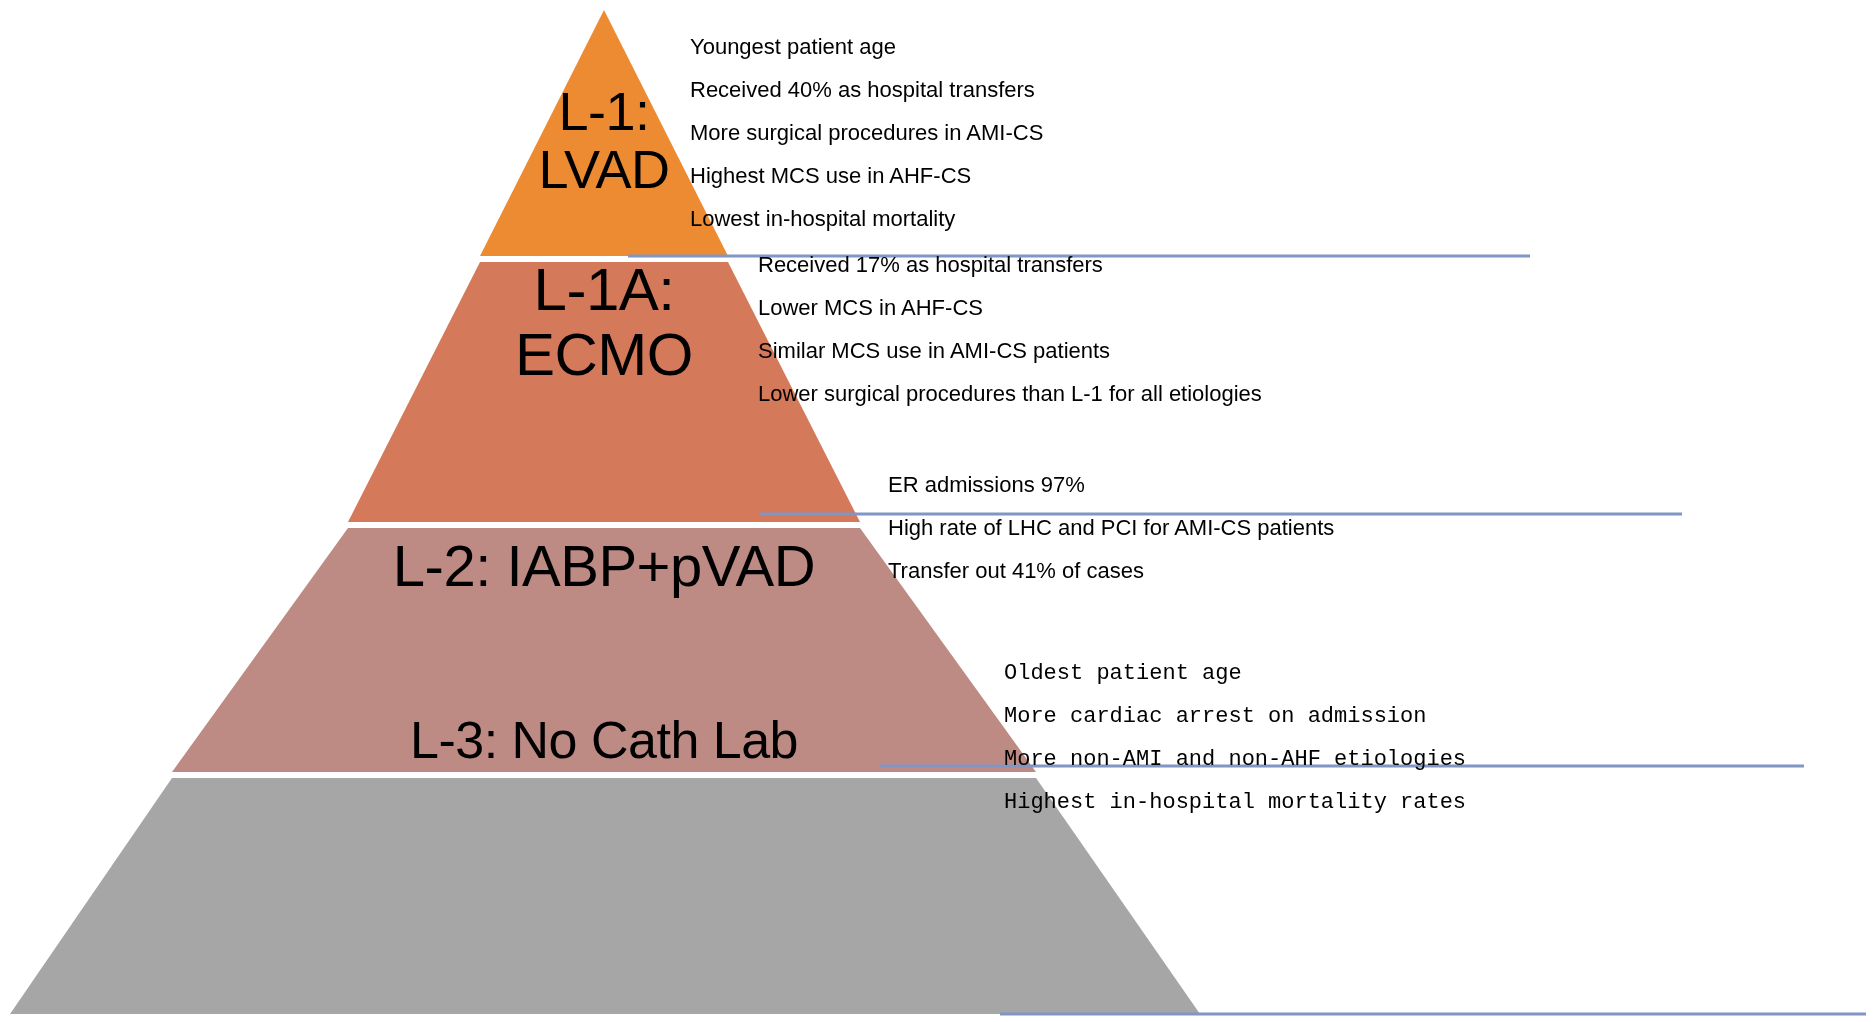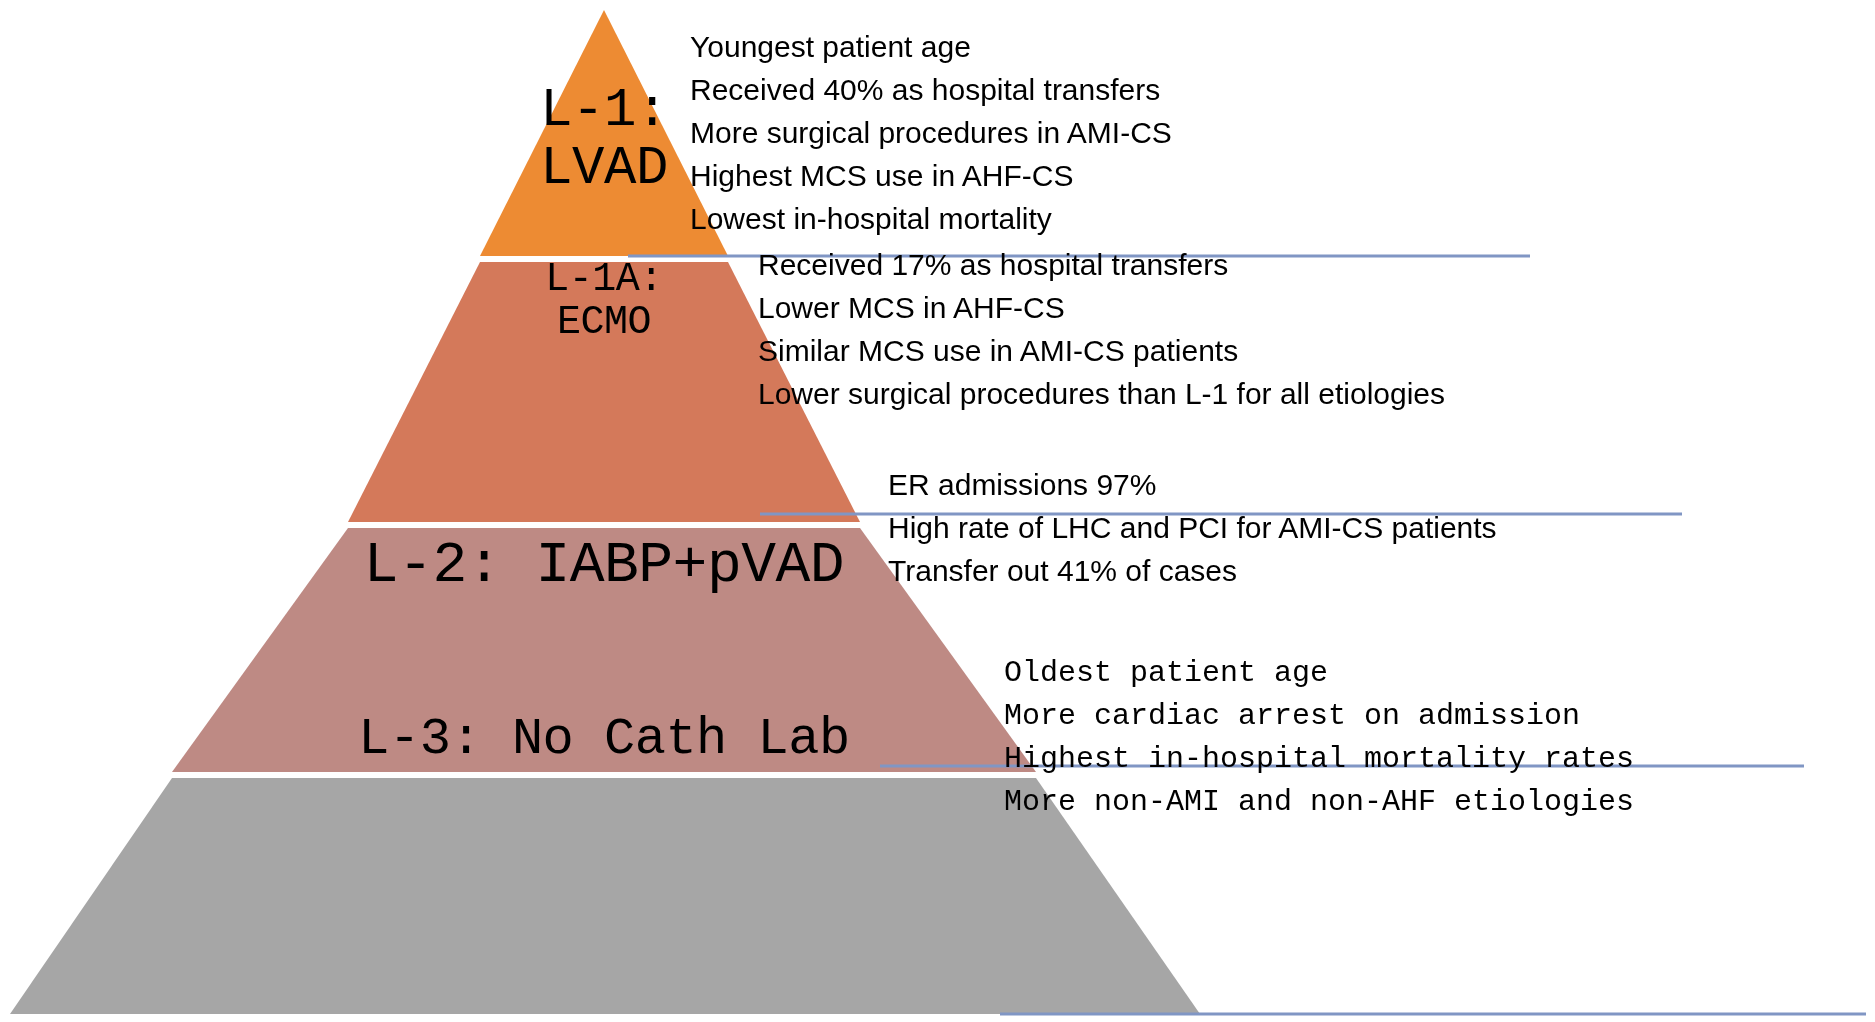--- a/index.html
+++ b/index.html
@@ -21,57 +21,57 @@
     position: absolute;
     left: 0;
     top: 0;
     width: 1875px;
     height: 1022px;
   }
   .tier-label {
     position: absolute;
     text-align: center;
     color: #000000;
-    font-family: Liberation Mono, monospace;
+    font-family: Liberation Sans, sans-serif;
     font-weight: 400;
     line-height: 1.08;
     letter-spacing: -0.5px;
     white-space: pre-line;
     pointer-events: none;
   }
   #tier-label-0 {
     left: 424px;
     top: 82px;
     width: 360px;
     font-size: 54px;
   }
   #tier-label-1 {
     left: 384px;
     top: 258px;
     width: 440px;
-    font-size: 40px;
+    font-size: 60px;
   }
   #tier-label-2 {
     left: 264px;
     top: 492px;
     width: 680px;
     font-size: 58px;
     margin-top: 43px;
   }
   #tier-label-3 {
     left: 204px;
     top: 712px;
     width: 800px;
     font-size: 52px;
   }
   .notes-block {
     position: absolute;
     color: #000000;
     font-family: "Liberation Sans", sans-serif;
-    font-size: 30px;
+    font-size: 22px;
     line-height: 43px;
     white-space: nowrap;
   }
   .notes-block .note-line {
     display: block;
   }
   #notes-0 { left: 690px; top: 25px; }
   #notes-1 { left: 758px; top: 243px; }
   #notes-2 { left: 888px; top: 463px; }
   #notes-3 { left: 1004px; top: 652px; font-family: Liberation Mono, monospace; }
@@ -121,17 +121,17 @@
 
   <div class="notes-block" id="notes-2">
     <span class="note-line">ER admissions 97%</span>
     <span class="note-line">High rate of LHC and PCI for AMI-CS patients</span>
     <span class="note-line">Transfer out 41% of cases</span>
   </div>
 
   <div class="notes-block" id="notes-3">
     <span class="note-line">Oldest patient age</span>
     <span class="note-line">More cardiac arrest on admission</span>
+    <span class="note-line">More non-AMI and non-AHF etiologies</span>
     <span class="note-line">Highest in-hospital mortality rates</span>
-    <span class="note-line">More non-AMI and non-AHF etiologies</span>
   </div>
 
 </div>
 
 </body></html>

